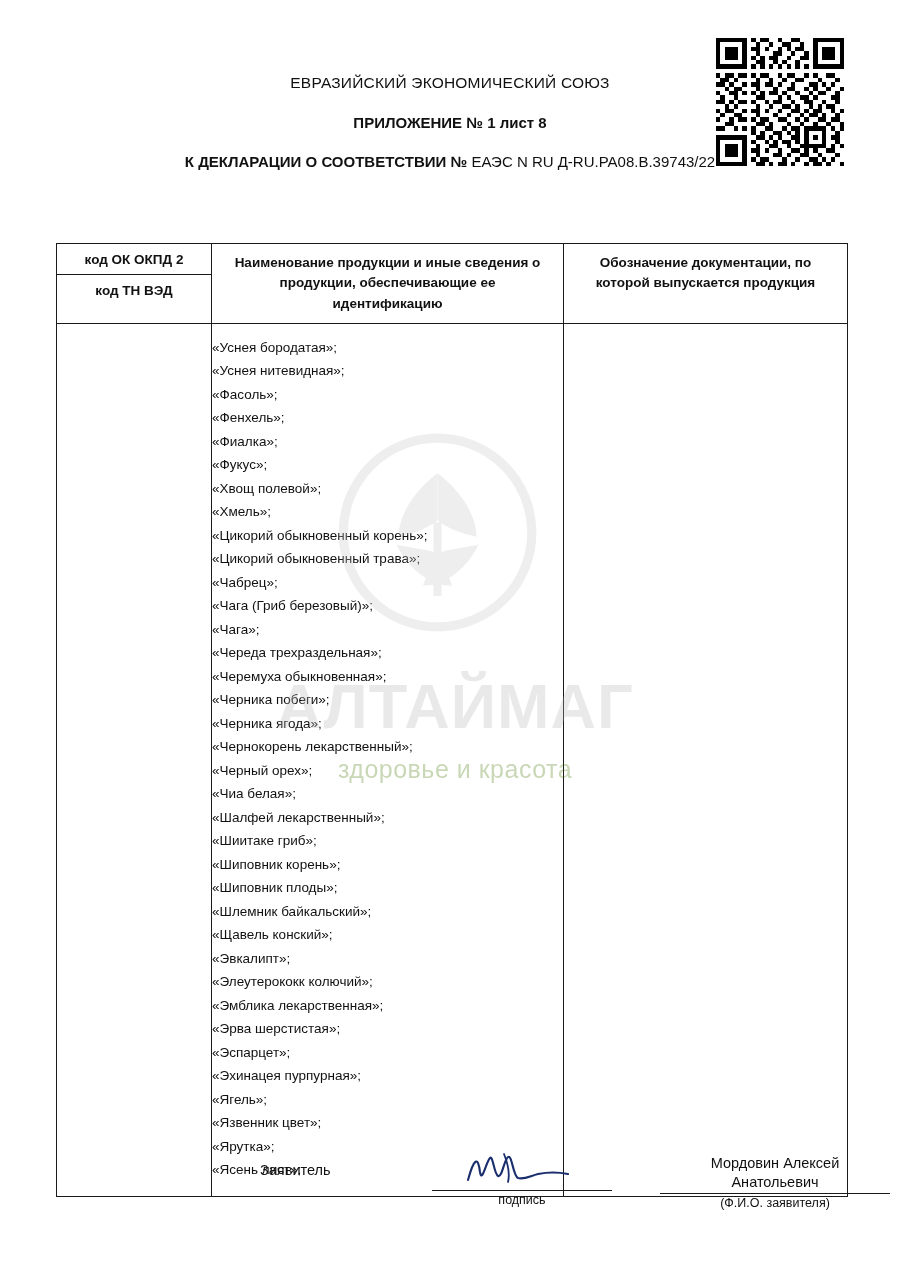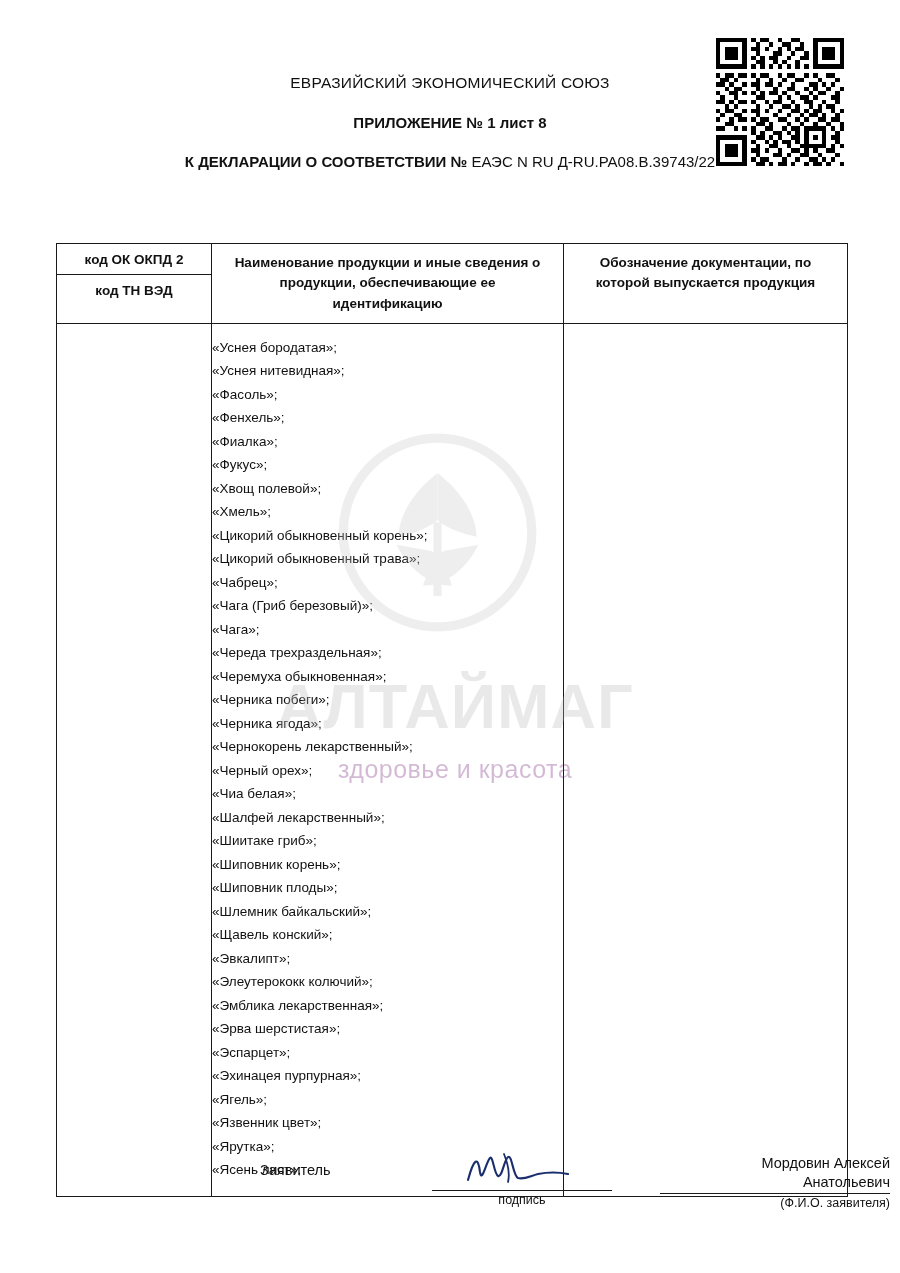--- a/index.html
+++ b/index.html
@@ -172,21 +172,21 @@
     letter-spacing: 1px;
     line-height: 1;
   }
   .wm-sub {
     position: absolute;
     top: 325px;
     left: 0;
     width: 560px;
     text-align: center;
     font-size: 25px;
-    color: #701a75;
+    color: #4d7c0f;
     letter-spacing: 0.5px;
   }
 
   
   .footer {
     position: absolute;
     top: 1152px;
     left: 56px;
     width: 792px;
     height: 90px;
@@ -216,21 +216,21 @@
   }
   .sig-caption {
     font-size: 12.5px;
     padding-top: 2px;
   }
   .name-block {
     position: absolute;
     left: 604px;
     top: 2px;
     width: 230px;
-    text-align: right;
+    text-align: center;
   }
   .name-l1 { font-size: 14.5px; line-height: 19px; }
   .name-l2 { font-size: 14.5px; line-height: 19px; }
   .name-rule {
     border-top: 1px solid #1a1a1a;
     width: 230px;
     margin-top: 1px;
   }
   .name-caption {
     font-size: 12.5px;

